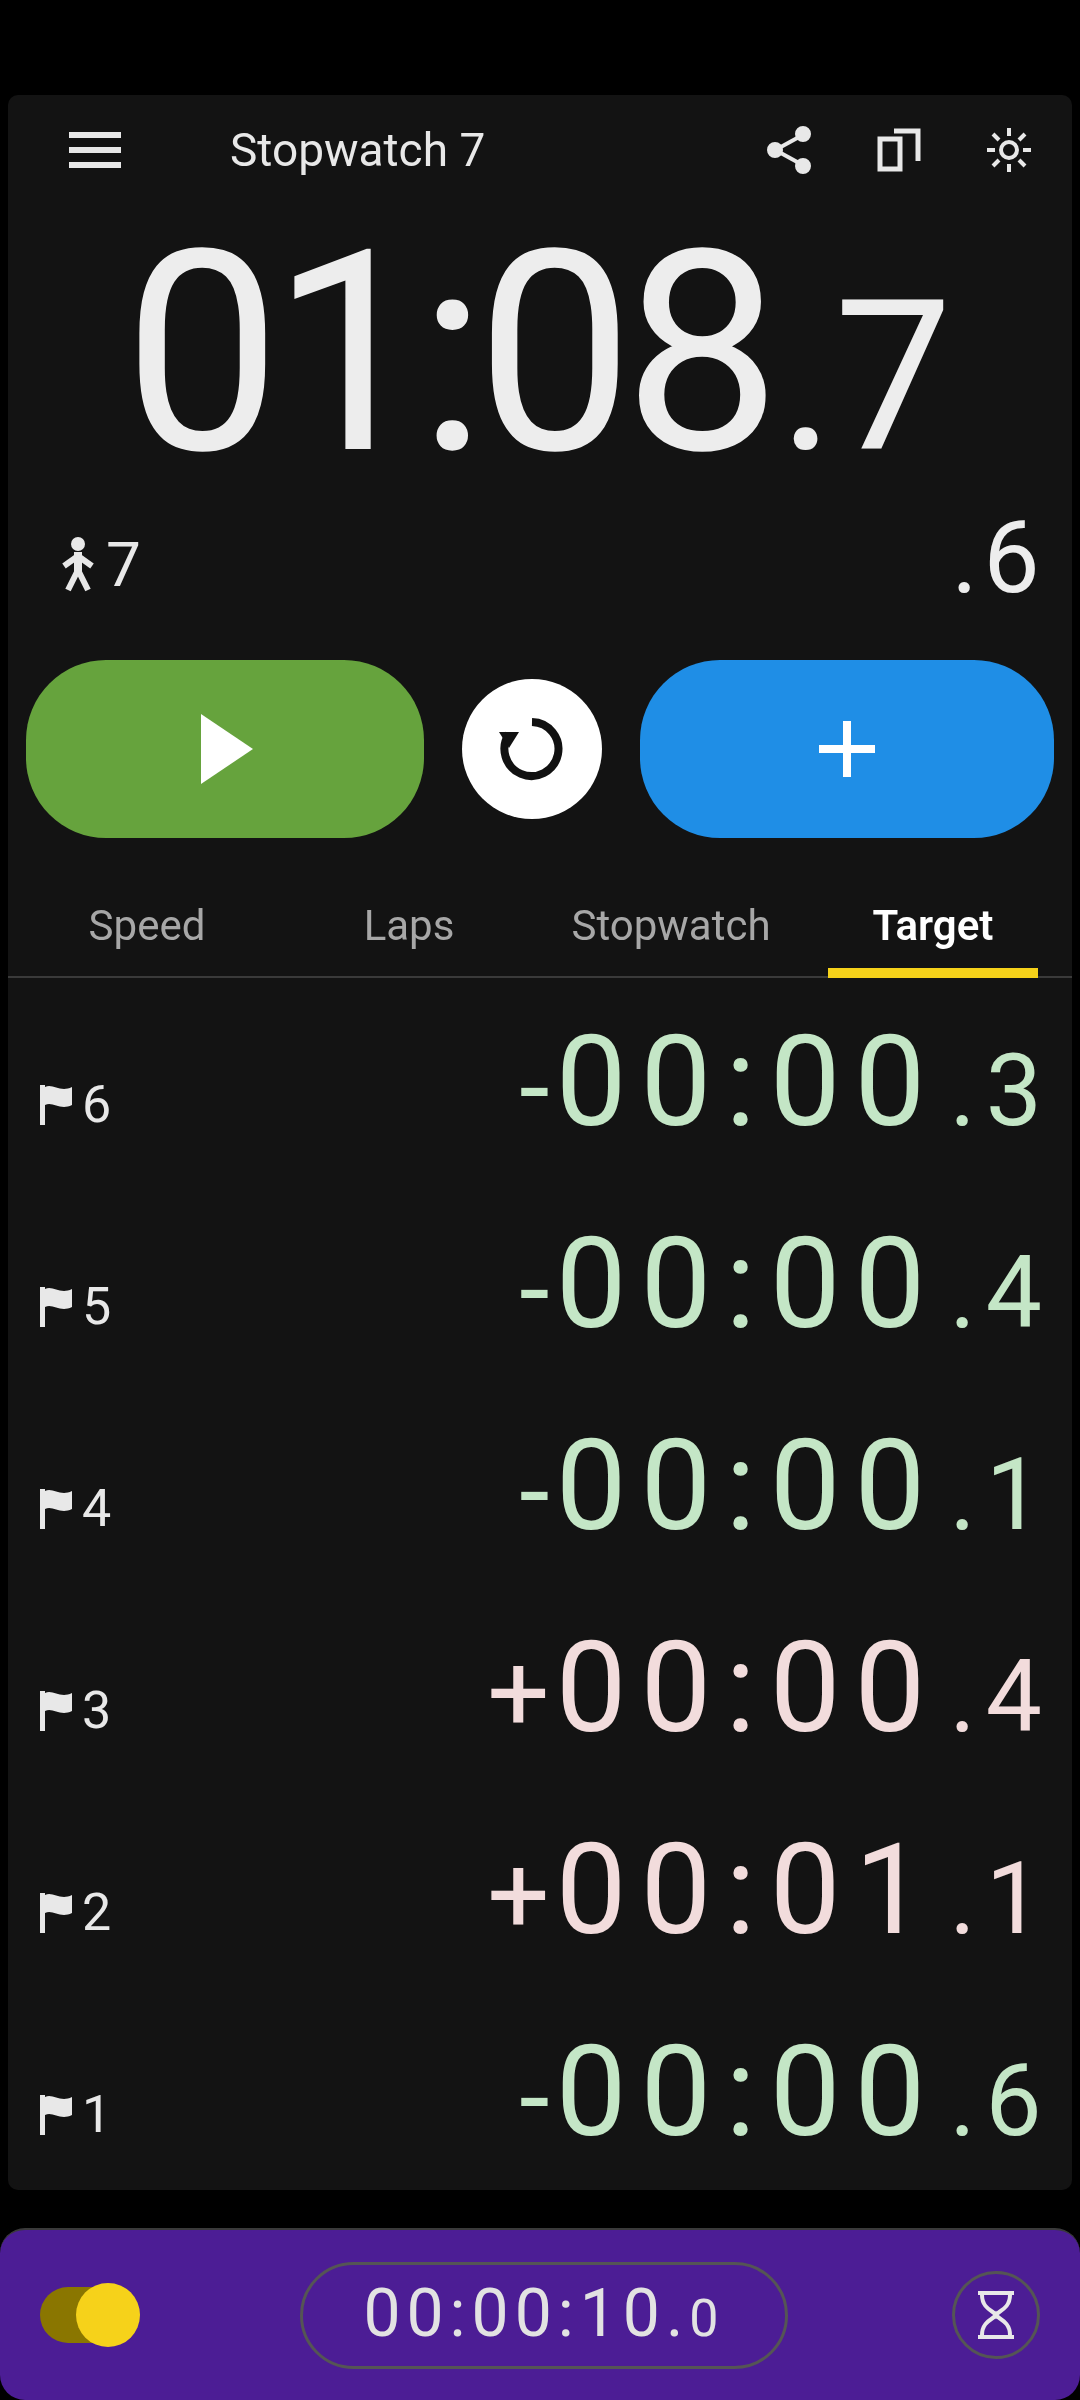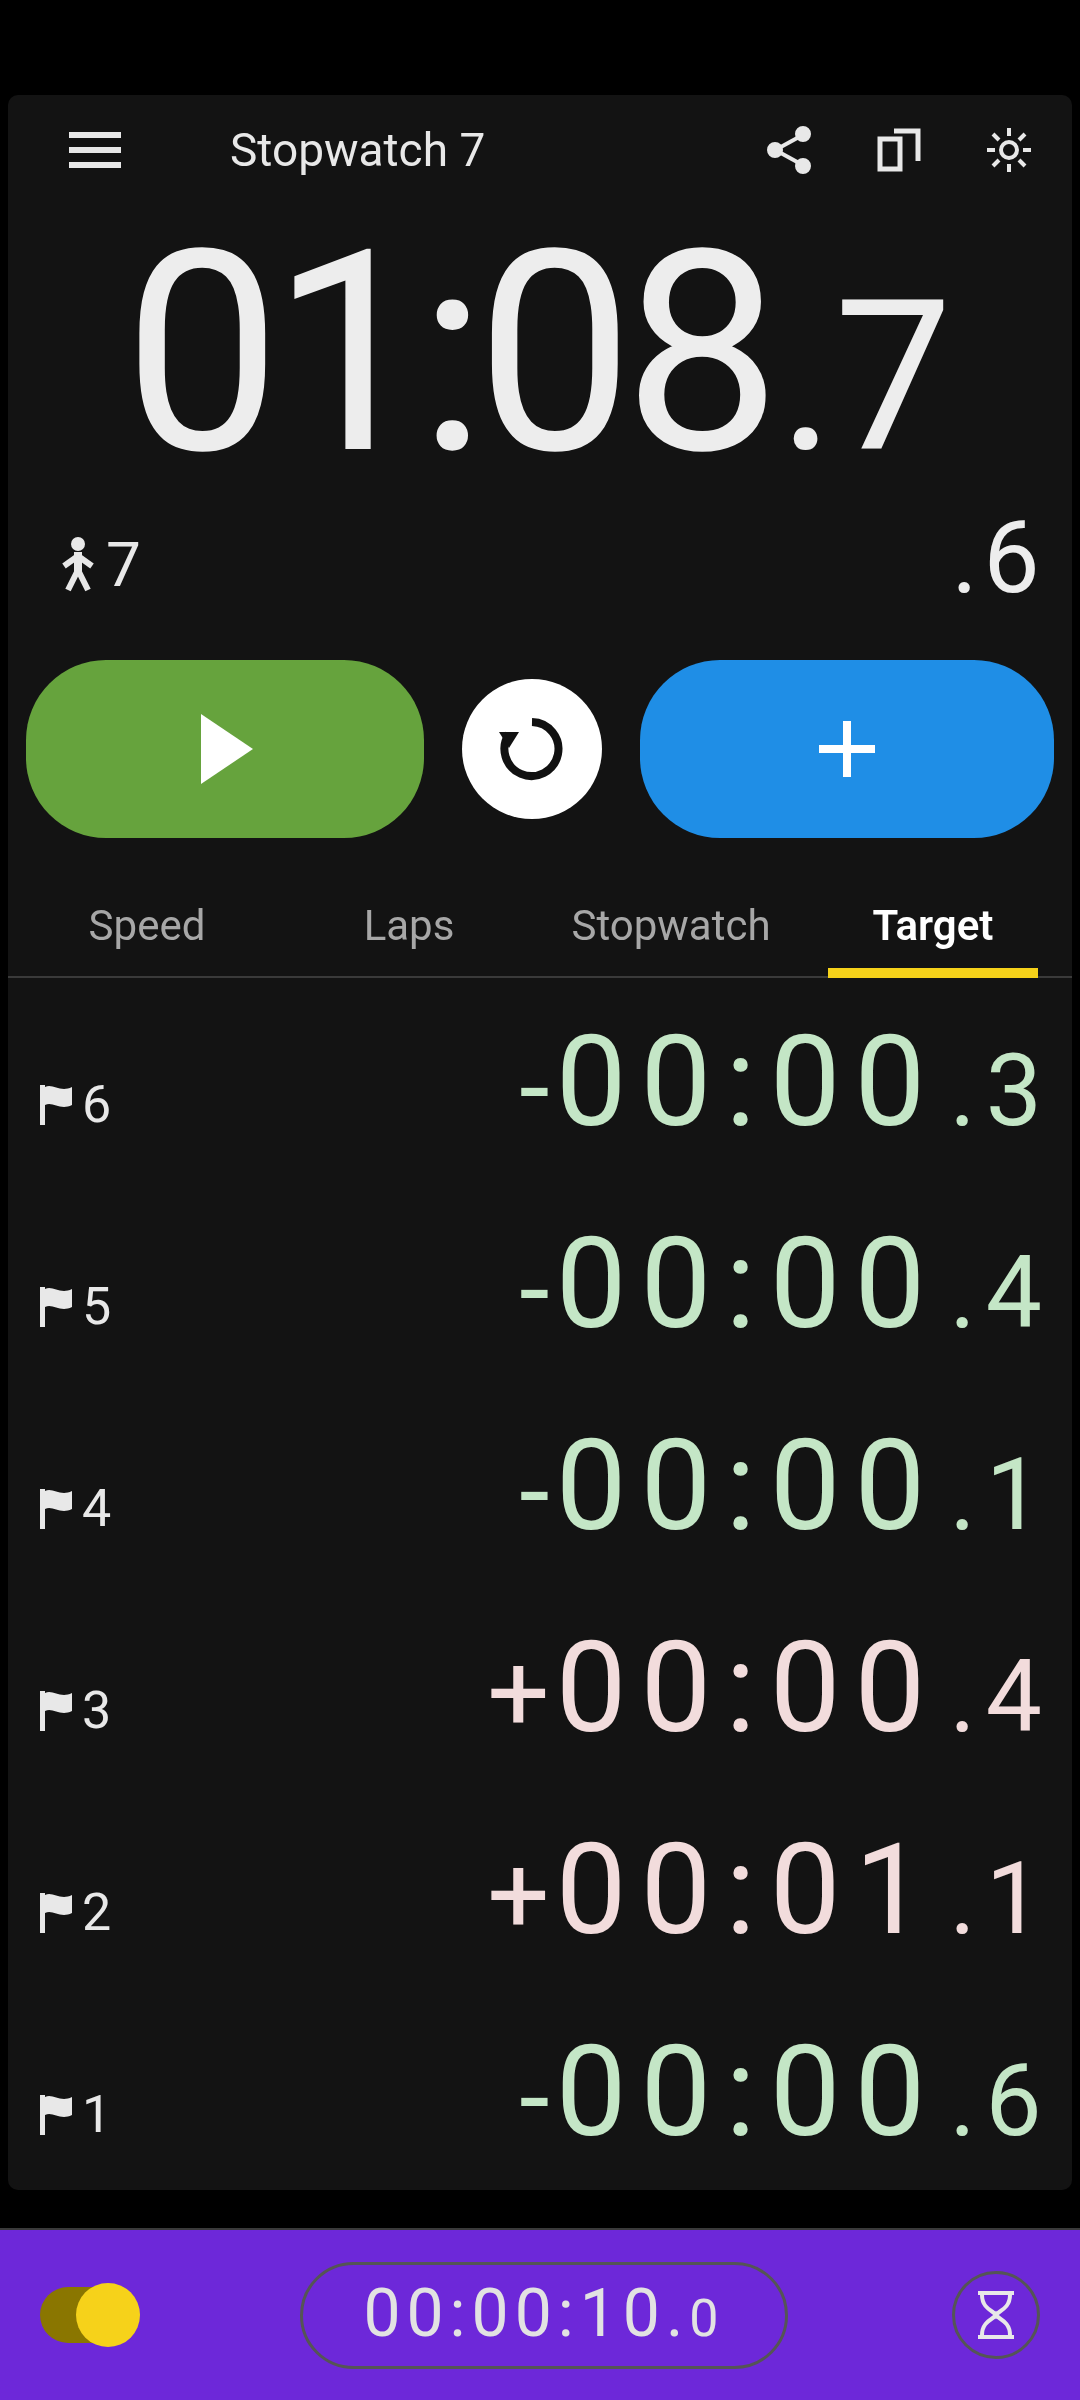--- a/index.html
+++ b/index.html
@@ -157,22 +157,23 @@
   .pos { color: #f2dcdc; }
   
   .bottom {
     position: absolute;
     left: 0; right: 0; bottom: 0;
     height: 172px;
     border-top: 2px solid #3a3a3a;
     display: flex;
     align-items: center;
     padding: 0 40px;
-    background: #6d28d9;
+    background: #4c1d95;
     gap: 40px;
+    border-radius: 25px;
   }
   .toggle {
     width: 96px; height: 56px;
     background: #8a7600;
     border-radius: 30px;
     position: relative;
   }
   .toggle .knob {
     position: absolute; right: -4px; top: -4px;
     width: 64px; height: 64px;

